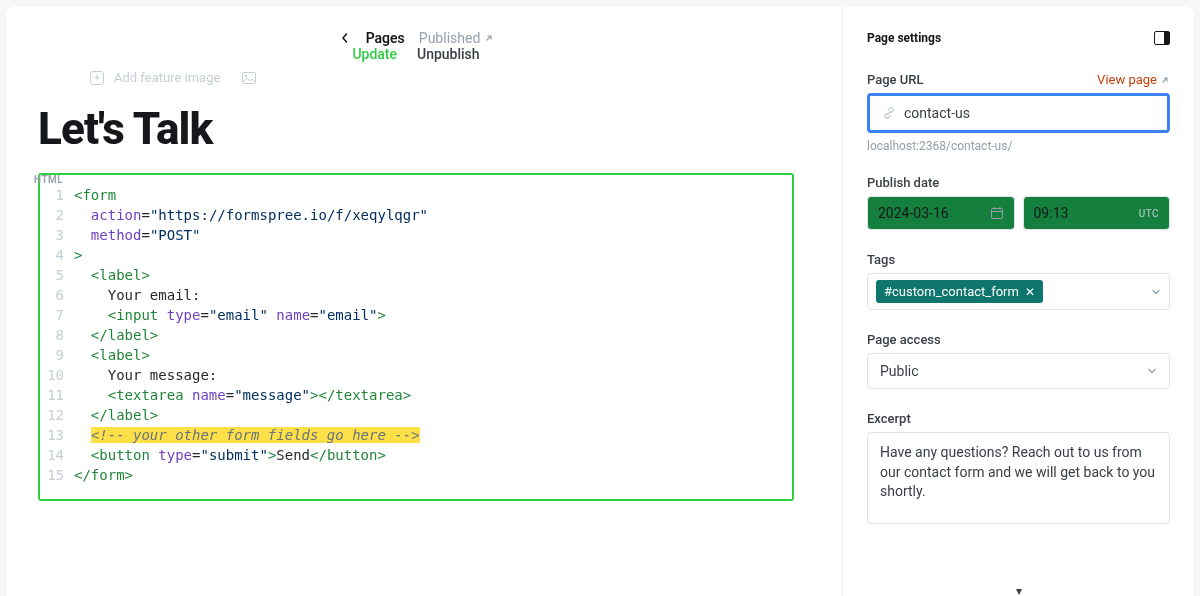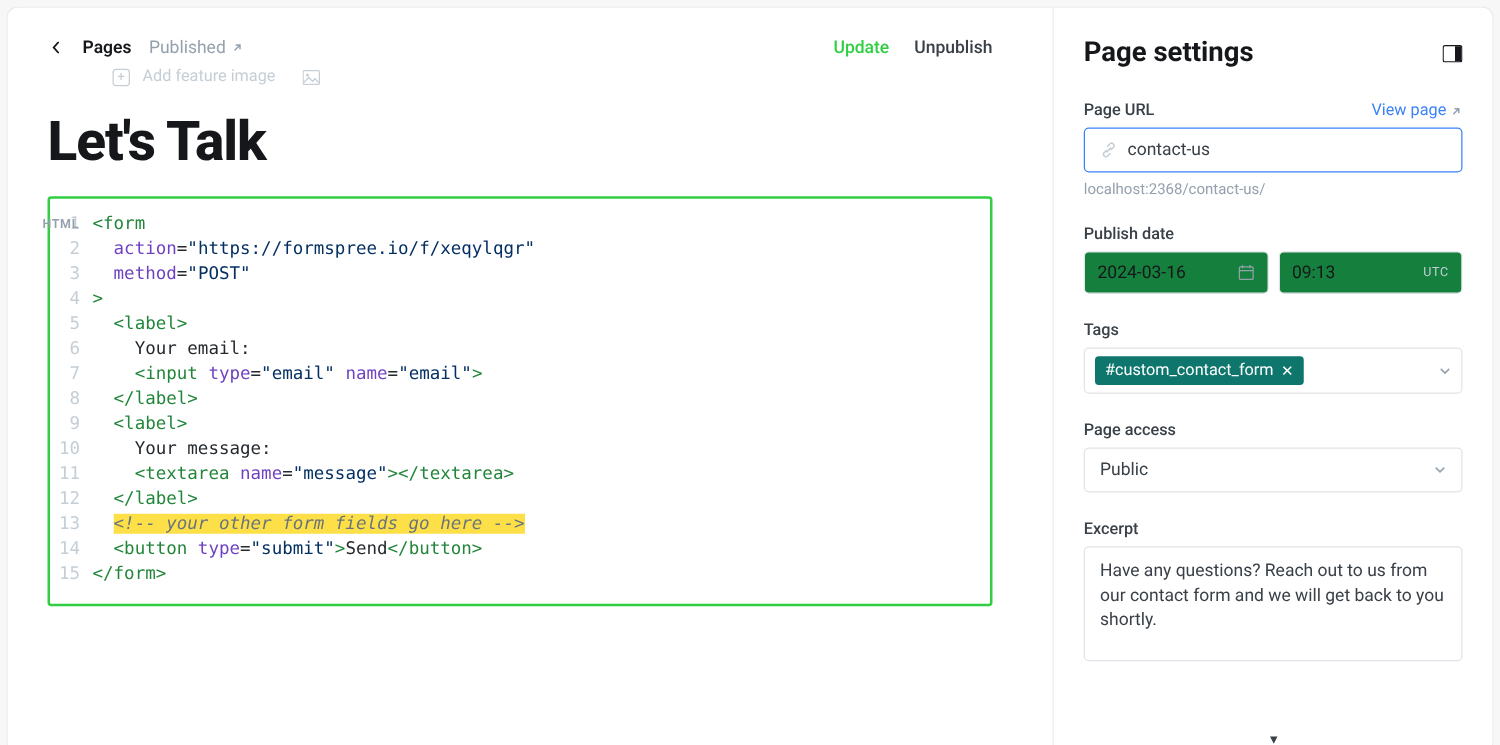--- a/index.html
+++ b/index.html
@@ -23,20 +23,21 @@
     flex: 1;
     padding: 24px 48px 24px 32px;
     position: relative;
     overflow: hidden;
   }
   .topbar {
     display: flex;
     align-items: center;
     justify-content: space-between;
     margin-bottom: 8px;
+    flex-direction: column;
   }
   .topbar-left { display: flex; align-items: center; gap: 14px; }
   .back-chevron { width: 14px; height: 14px; display:flex; align-items:center; justify-content:center; cursor:pointer;}
   .crumb { font-size: 14px; font-weight: 600; color: #15171a; cursor:pointer;}
   .status { font-size: 14px; color: #95a0ad; display:flex; align-items:center; gap:4px; cursor:pointer;}
   .topbar-right { display: flex; align-items: center; gap: 20px; }
   .update-btn { color: #30cf43; font-size: 14px; font-weight: 500; cursor:pointer; }
   .unpublish-btn { color: #394047; font-size: 14px; font-weight: 500; cursor:pointer; }
   .feature-row {
     display:flex; align-items:center; gap:10px; color:#c5ced6; font-size:13px;
@@ -85,28 +86,28 @@
   .tok-comment { color: #6a737d; font-style: italic; background: #fde047;}
   
   .sidebar {
     width: 352px;
     border-left: 1px solid #eaedf0;
     padding: 24px 24px;
     overflow: hidden;
     position: relative;
   }
   .sidebar-header { display:flex; align-items:center; justify-content:space-between; margin-bottom: 26px; }
-  .sidebar-title { font-size: 22px; font-weight: 700; }
+  .sidebar-title { font-size: 12px; font-weight: 700; }
   .panel-toggle { width:16px; height:16px; cursor:pointer; }
   .field { margin-bottom: 22px; }
   .field-label-row { display:flex; justify-content:space-between; align-items:baseline; margin-bottom:6px;}
   .field-label { font-size: 13px; font-weight: 500; color: #394047; }
-  .view-page-link { font-size: 13px; color: #3b82f6; display:flex; align-items:center; gap:3px; cursor:pointer;}
+  .view-page-link { font-size: 13px; color: #c2410c; display:flex; align-items:center; gap:3px; cursor:pointer;}
   .input-wrap {
-    border: 1px solid #3b82f6;
+    border: 3px solid #3b82f6;
     border-radius: 4px;
     padding: 9px 12px;
     display:flex;
     align-items:center;
     gap:8px;
     font-size: 14px;
     color: #394047;
     background:#fff;
   }
   .input-wrap .link-icon { color:#c5ced6; }

